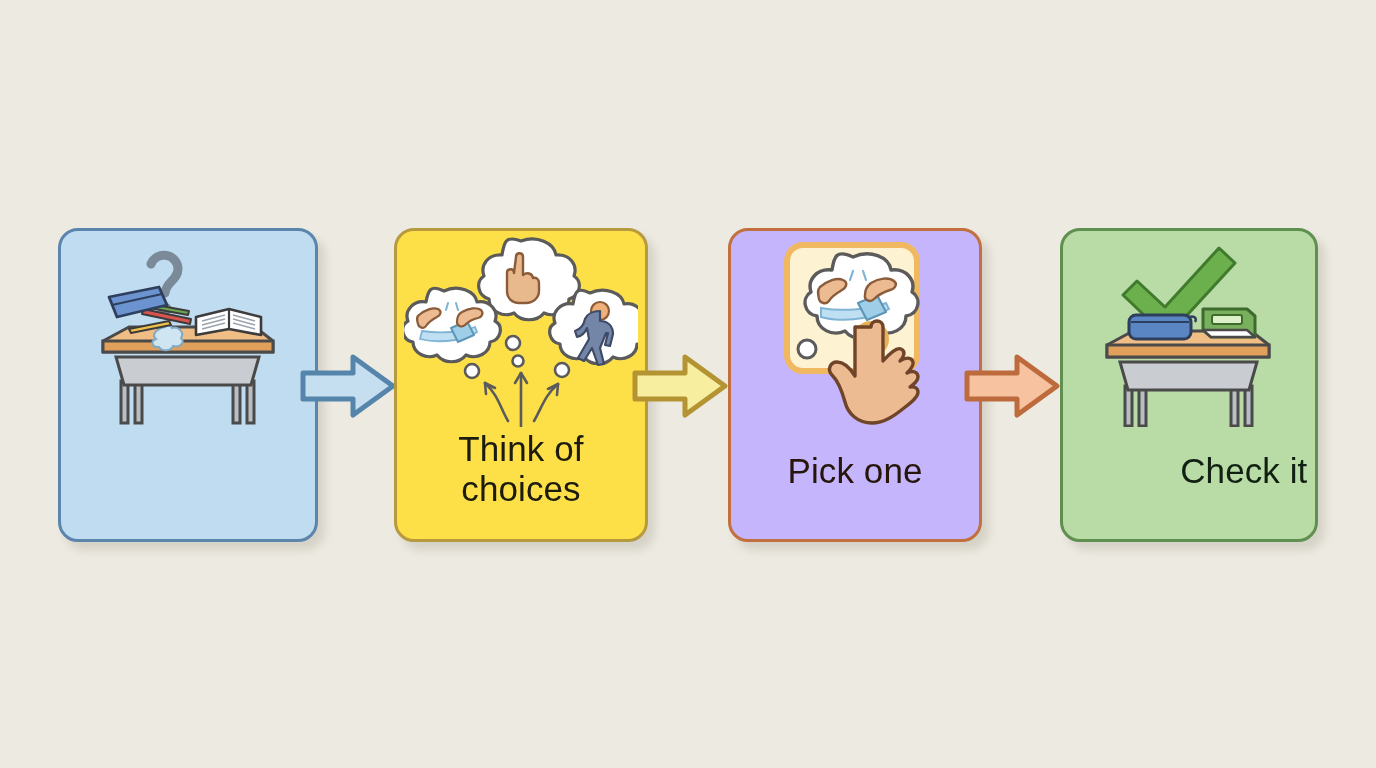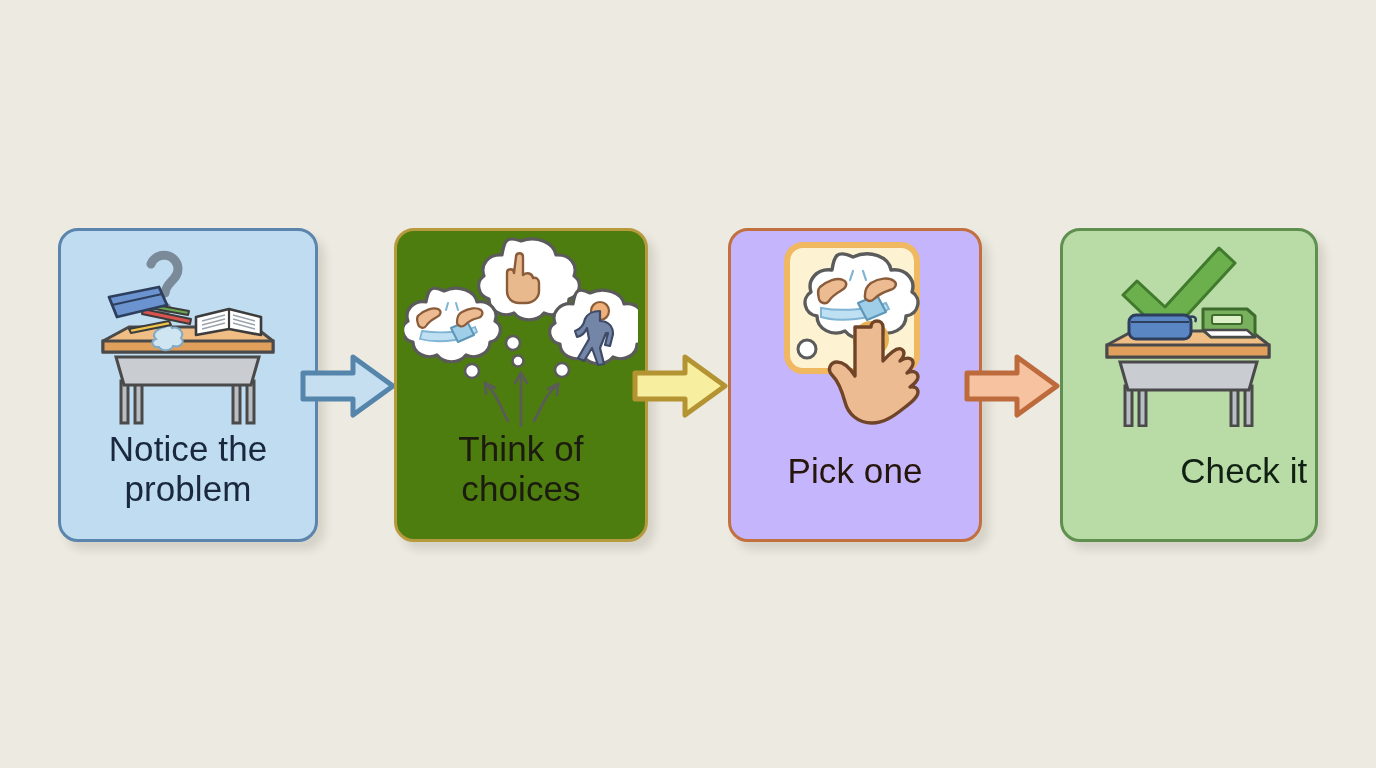--- a/index.html
+++ b/index.html
@@ -28,21 +28,21 @@
     border-radius: 20px;
     box-sizing: border-box;
     border-width: 3px;
     border-style: solid;
     box-shadow: 7px 8px 9px rgba(120,115,100,0.20);
     display: flex;
     flex-direction: column;
     align-items: center;
   }
   .card-1 { left: 58px;   width: 260px; background: #bfdcf0; border-color: #5c85ad; }
-  .card-2 { left: 394px;  width: 254px; background: #4d7c0f; border-color: #b89a3e; }
+  .card-2 { left: 394px;  width: 254px; background: #fde047; border-color: #b89a3e; }
   .card-3 { left: 728px;  width: 254px; background: #c4b5fd; border-color: #c2703f; }
   .card-4 { left: 1060px; width: 258px; background: #b9dba6; border-color: #5f9050; }
 
   .card-art {
     position: relative;
     width: 100%;
     height: 196px;
     flex: none;
   }
   .card-art svg { display: block; margin: 0 auto; }
@@ -119,22 +119,20 @@
           <path d="M60 78 L108 88 L107 93 L59 83 Z" fill="#d9534f" stroke="#3c3c3c" stroke-width="2" stroke-linejoin="round"></path>
           <path d="M62 72 L106 80 L105 84 L61 76 Z" fill="#6aa84f" stroke="#3c3c3c" stroke-width="2" stroke-linejoin="round"></path>
         </g>
 
         <g>
           <path d="M26 66 L76 56 L84 74 L34 86 Z" fill="#6a93d0" stroke="#2d3f5c" stroke-width="2.8" stroke-linejoin="round"></path>
           <path d="M29 74 L79 63" stroke="#2d3f5c" stroke-width="2"></path>
         </g>
       </svg>
     </div>
-    <div class="card-label">Notice the
-problem</div>
   </div>
 
   <div class="flow-arrow arrow-1">
     <svg width="96" height="68" viewBox="0 0 96 68">
       <path d="M3 21 L53 21 L53 5 L93 34 L53 63 L53 47 L3 47 Z" fill="#c5dff1" stroke="#5585ab" stroke-width="5" stroke-linejoin="round"></path>
     </svg>
   </div>
 
   <div class="step-card card-2">
     <div class="card-art">

